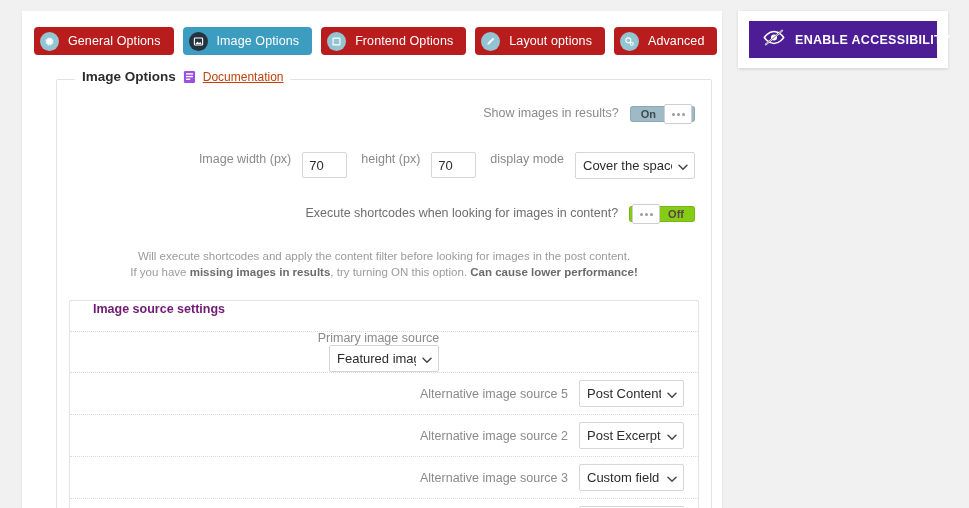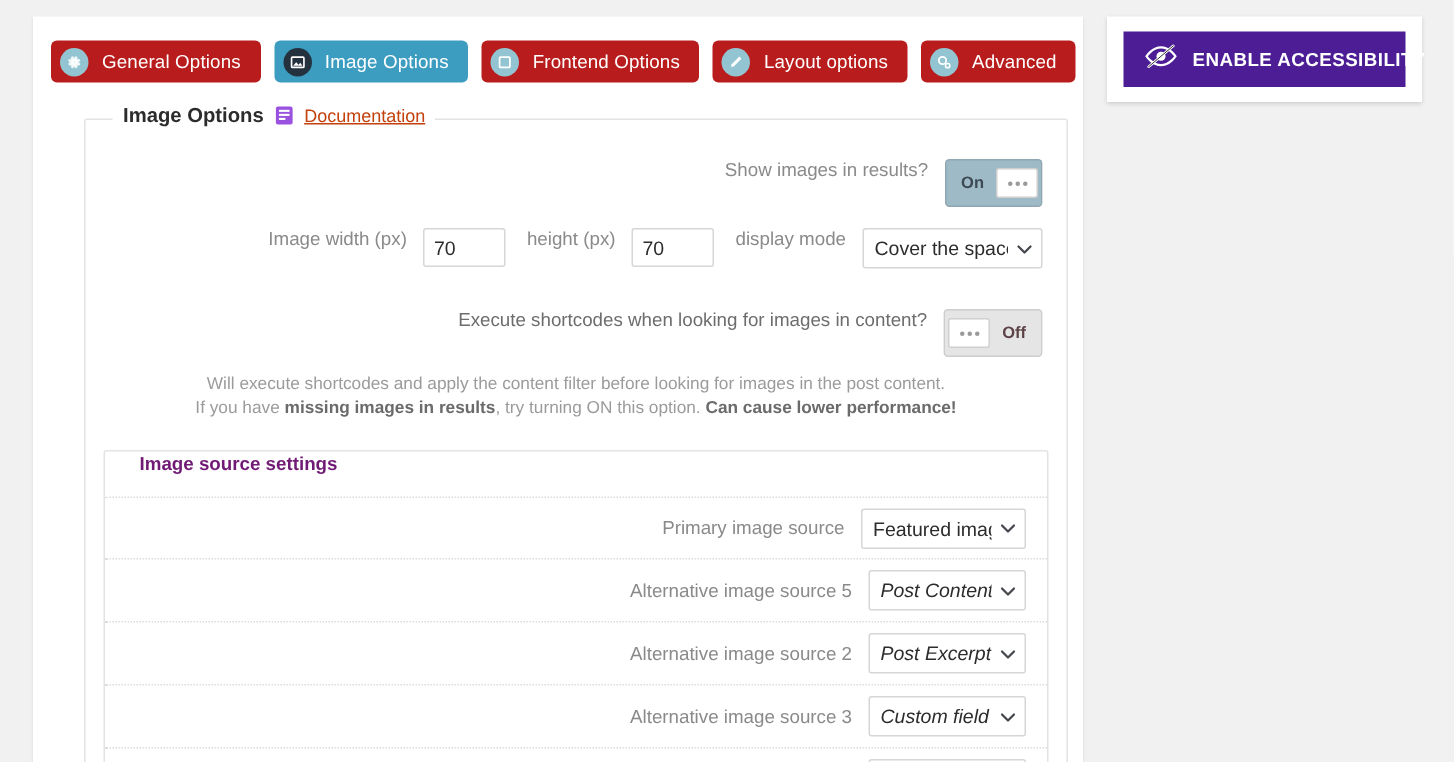--- a/index.html
+++ b/index.html
@@ -104,29 +104,29 @@
     color: #8a8a8a;
     margin-right: 11px;
     white-space: nowrap;
   }
   .field-label.dark { color: #6d6d6d; }
 
   
   .toggle {
     display: inline-flex;
     align-items: center;
-    height: 32px;
+    height: 16px;
     border-radius: 3px;
     padding: 2px;
     cursor: pointer;
     user-select: none;
     border: 1px solid rgba(0,0,0,0.10);
   }
   .toggle.on  { background: #9fbac7; }
-  .toggle.off { background: #e5e5e5; }
+  .toggle.off { background: #84cc16; }
   .toggle-text {
     font-size: 11px;
     font-weight: bold;
     color: #3c4a52;
     padding: 0 8px;
     line-height: 20px;
   }
   .toggle.off .toggle-text { color: #5d4348; }
   .toggle-knob {
     width: 28px; height: 20px;
@@ -140,21 +140,21 @@
   }
   .toggle-knob i {
     width: 3px; height: 3px;
     border-radius: 50%;
     background: #9a9a9a;
     display: block;
   }
 
   
   .text-input {
-    width: 55px; height: 26px;
+    width: 45px; height: 26px;
     border: 1px solid #d6d6d6;
     border-radius: 2px;
     font-size: 13px;
     font-family: "Liberation Sans", sans-serif;
     color: #2c2c2c;
     padding: 0 6px;
     background: #fff;
     margin-right: 14px;
   }
   select.select-input {
@@ -173,21 +173,21 @@
   }
   .select-wrap { position: relative; display: inline-block; }
   .select-wrap .chev {
     position: absolute;
     right: 7px; top: 50%;
     transform: translateY(-50%);
     pointer-events: none;
   }
   .sel-display  { width: 120px; }
   .sel-primary  { width: 110px; }
-  .sel-alt      { width: 105px; font-style: italic; }
+  .sel-alt      { width: 105px; }
 
   
   .help {
     text-align: center;
     font-size: 11.5px;
     color: #9b9b9b;
     line-height: 16px;
     padding: 6px 20px 2px 20px;
   }
   .help b { color: #6b6b6b; font-weight: bold; }
@@ -214,21 +214,21 @@
   }
   .src-row {
     display: flex;
     align-items: center;
     justify-content: flex-end;
     height: 42px;
     padding: 0 14px;
     border-bottom: 1px dotted #dcdcdc;
   }
   .src-row:last-child { border-bottom: 1px dotted #dcdcdc; }
-  .src-row.first { border-top: 1px dotted #dcdcdc; }
+  .src-row.first { border-top: 1px dotted #dcdcdc; flex-direction: column; }
 
   
   .a11y-card {
     position: absolute;
     left: 738px; top: 11px;
     width: 210px; height: 57px;
     background: #ffffff;
     box-shadow: 0 1px 3px rgba(0,0,0,0.14);
     display: flex;
     align-items: center;

